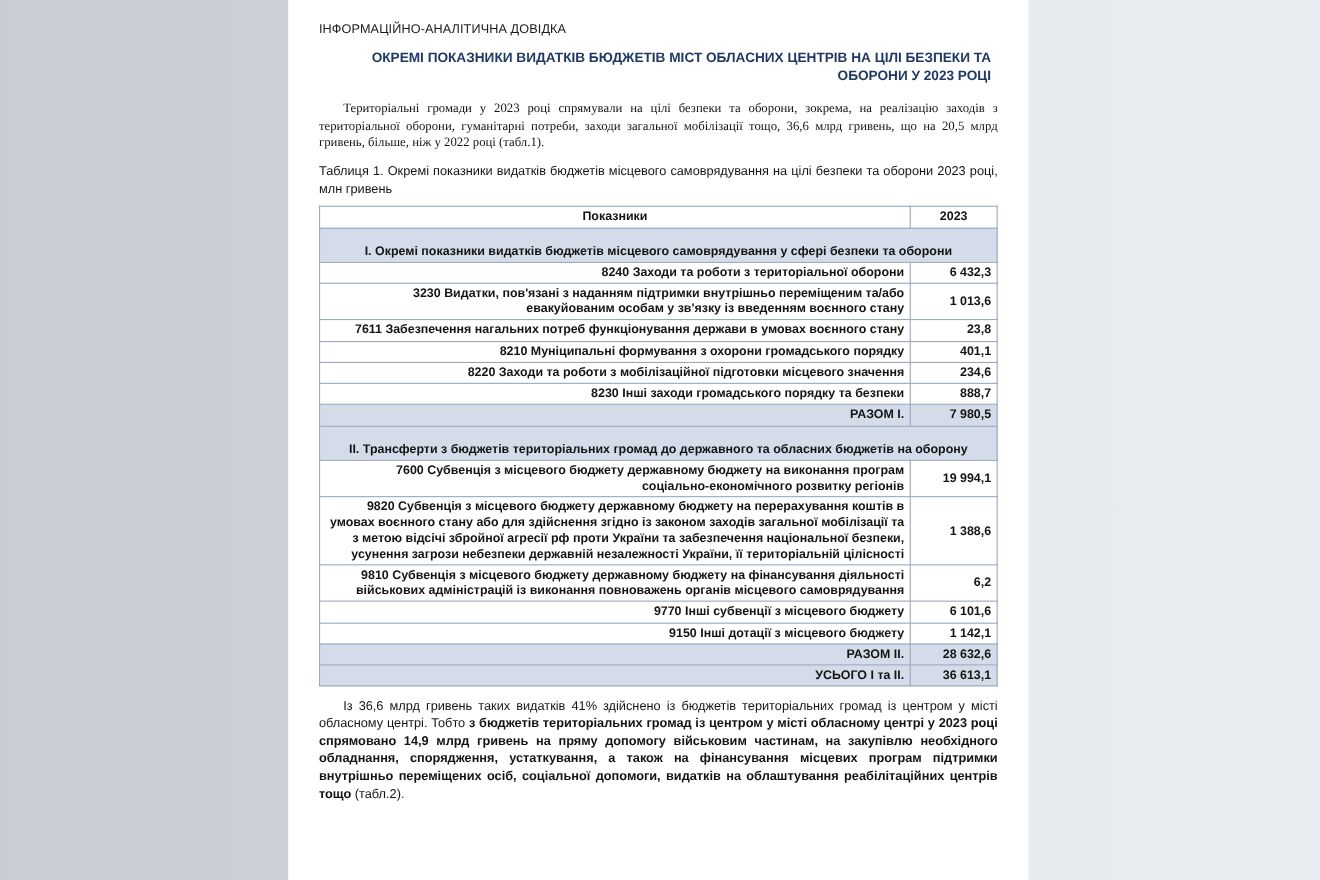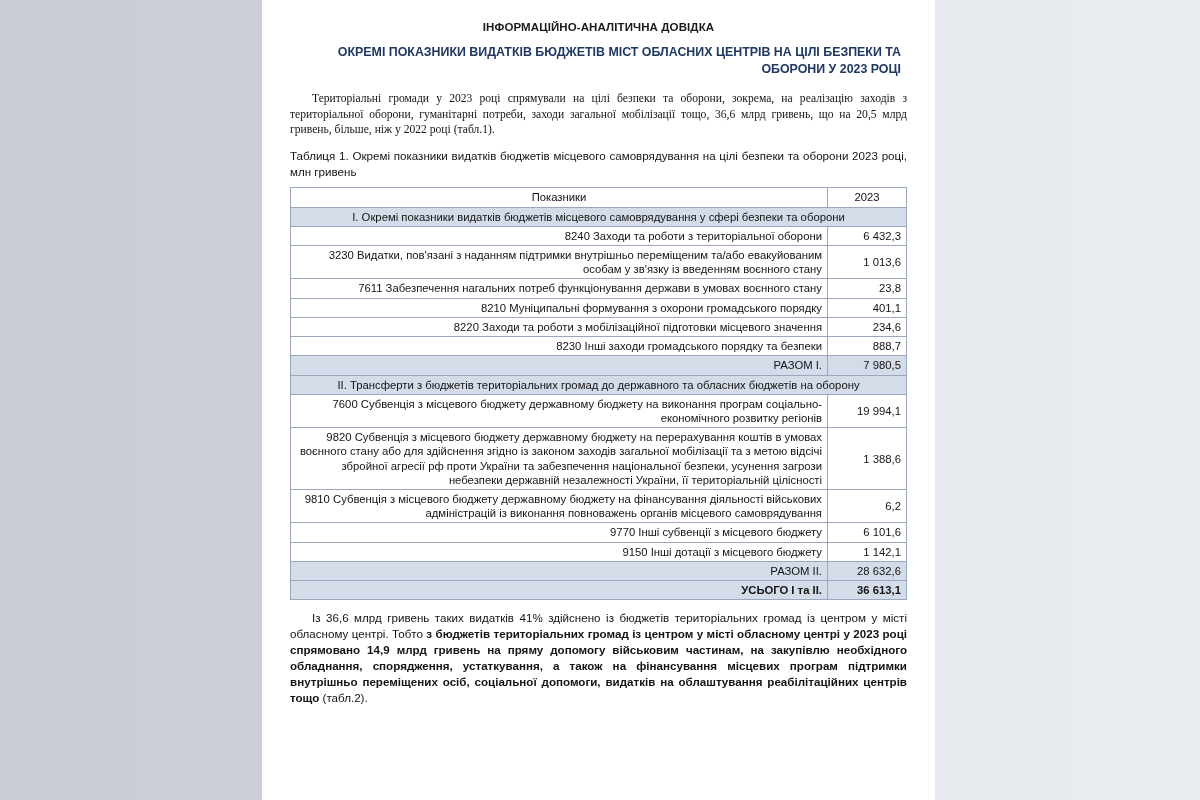--- a/index.html
+++ b/index.html
@@ -23,23 +23,22 @@
     left: 262px;
     top: 0;
     width: 673px;
     height: 800px;
     background: #ffffff;
     box-sizing: border-box;
     padding: 14px 28px 0 28px;
     overflow: hidden;
   }
   .doc-kicker {
-    text-align: center;
     font-size: 11.5px;
-    font-weight: 700;
+    font-weight: 400;
     letter-spacing: 0.1px;
     color: #1a1a1a;
     margin: 6px 0 10px 0;
     line-height: 1.25;
   }
   .doc-title {
     text-align: right;
     font-size: 12.4px;
     font-weight: 700;
     color: #1f3864;
@@ -72,34 +71,34 @@
     margin: 0 0 10px 0;
   }
   table.data-table td,
   table.data-table th {
     border: 1px solid #9aa7bd;
     font-size: 11.3px;
     line-height: 1.26;
     color: #141414;
     padding: 2px 5px 2px 5px;
     vertical-align: middle;
-    font-weight: 400;
+    font-weight: 700;
   }
   col.c-label { width: 537px; }
   col.c-value { width: 79px; }
   .th-label, .th-value {
     text-align: center;
     background: #ffffff;
     padding-top: 3px;
     padding-bottom: 3px;
   }
   tr.section-row td {
     background: #d4dcea;
     text-align: center;
-    padding-top: 2px;
+    padding-top: 14px;
     padding-bottom: 2px;
     margin-top: 24px;
   }
   td.cell-label { text-align: right; }
   td.cell-value { text-align: right; padding-right: 6px; white-space: nowrap; }
   tr.total-row td {
     background: #d4dcea;
   }
   tr.grand-row td {
     background: #d4dcea;

